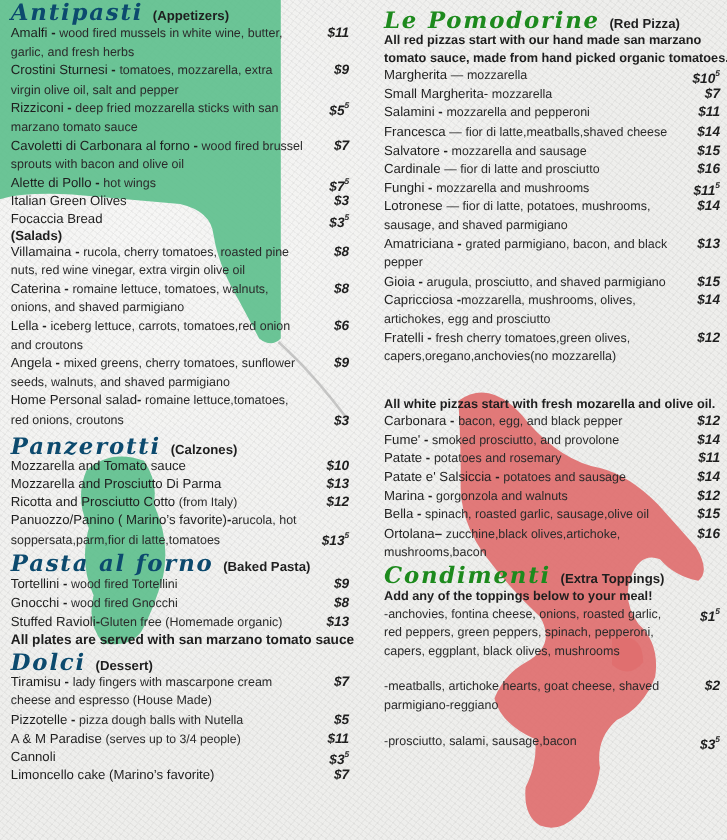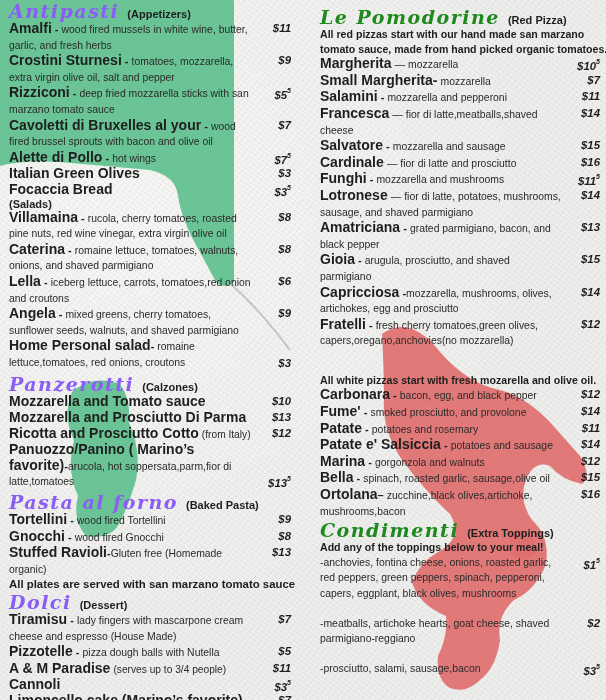--- a/index.html
+++ b/index.html
@@ -20,26 +20,26 @@
   .shape { position: absolute; pointer-events: none; }
   .col { position: absolute; top: 0; }
   .col.left { left: 9px; width: 290px; }
   .col.right { left: 320px; width: 288px; }
 
   .sec-head { display: flex; align-items: baseline; gap: 8px; line-height: 1; margin-top: 1px; }
   .sec-title {
     font-family: "DejaVu Serif", serif; font-style: italic; font-weight: bold;
     font-size: 19px; letter-spacing: 1.5px;
   }
-  .sec-title.red { color: #8b5cf6; }
+  .sec-title.red { color: #0c4a6e; }
   .sec-title.green { color: #1d8a1d; }
   .sec-sub { font-size: 11px; font-weight: bold; color: #1e1e1e; }
 
   .item { position: relative; font-size: 11px; line-height: 14.6px; padding-right: 46px; }
-  .item .name { font-weight: bold; font-size: 14px; }
+  .item .name { font-weight: normal; font-size: 11px; }
   .item .sep { font-weight: bold; }
   .item .desc { font-weight: normal; font-size: 10.4px; color: #2a2a2a; }
   .item .note { font-weight: normal; font-size: 10.2px; color: #2a2a2a; }
   .price {
     position: absolute; right: 8px; top: 0;
     font-weight: bold; font-style: italic; font-size: 11.4px; white-space: nowrap; padding-left: 21px;
   }
   .price sup { font-size: 7px; position: relative; top: -1px; }
   .price.bottom { top: auto; bottom: 0; }
   .price .add { font-style: normal; }
@@ -79,21 +79,21 @@
     </div>
     <div class="item">
       <span class="name">Crostini Sturnesi</span><span class="sep"> - </span><span class="desc">tomatoes, mozzarella, extra virgin olive oil, salt and pepper</span>
       <span class="price"><span>$9</span></span>
     </div>
     <div class="item">
       <span class="name">Rizziconi</span><span class="sep"> - </span><span class="desc">deep fried mozzarella sticks with san marzano tomato sauce</span>
       <span class="price"><span>$5</span><sup>5</sup></span>
     </div>
     <div class="item">
-      <span class="name">Cavoletti di Bruxelles al your</span><span class="sep"> - </span><span class="desc">wood fired brussel sprouts with bacon and olive oil</span>
+      <span class="name">Cavoletti di Carbonara al forno</span><span class="sep"> - </span><span class="desc">wood fired brussel sprouts with bacon and olive oil</span>
       <span class="price"><span>$7</span></span>
     </div>
     <div class="item">
       <span class="name">Alette di Pollo</span><span class="sep"> - </span><span class="desc">hot wings</span>
       <span class="price"><span>$7</span><sup>5</sup></span>
     </div>
     <div class="item">
       <span class="name">Italian Green Olives</span>
       <span class="price"><span>$3</span></span>
     </div>

